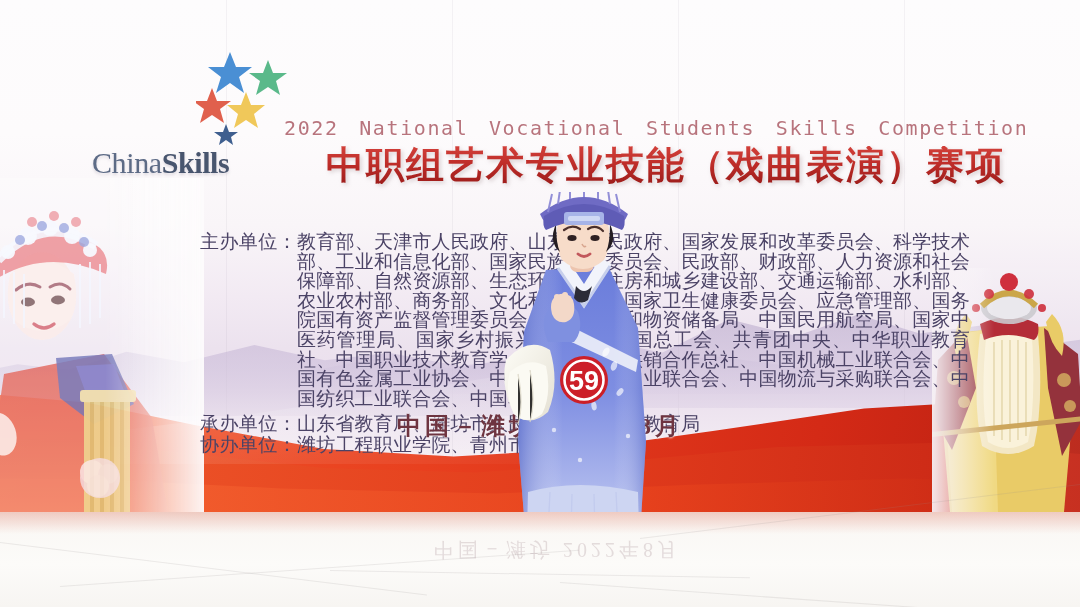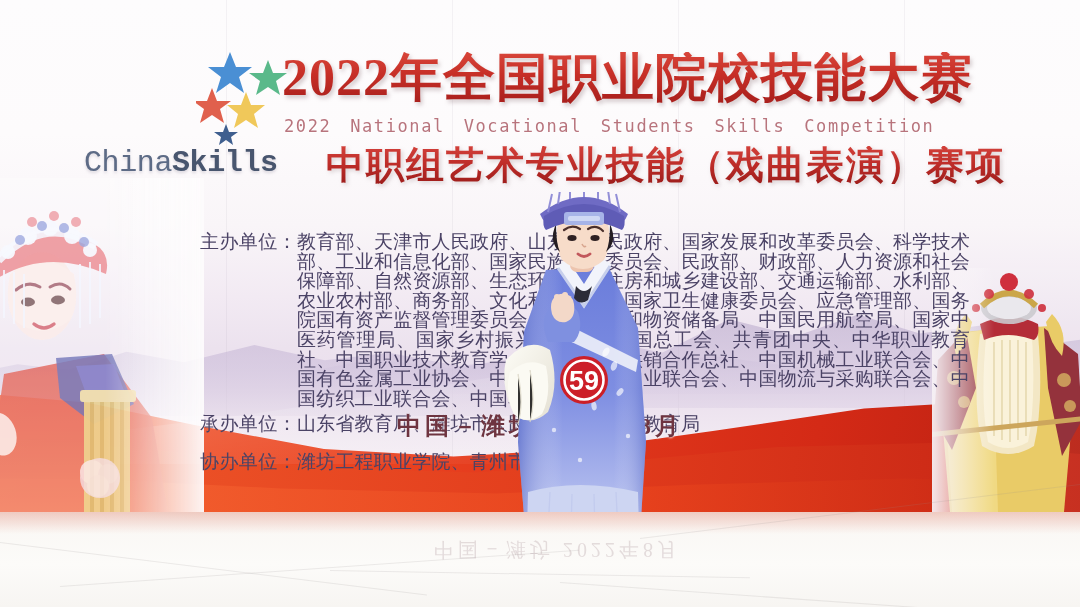--- a/index.html
+++ b/index.html
@@ -56,50 +56,50 @@
                 clip-path:polygon(0% 100%, 100% 100%, 96% 10%, 60% 36%, 26% 58%, 0% 72%); }
 
   
   #opera-left { position:absolute; left:-16px; top:178px; width:220px; height:334px;
                 opacity:.95; }
   #opera-right { position:absolute; right:-8px; top:268px; width:156px; height:244px; }
 
   
   #logo-block { position:absolute; left:84px; top:46px; width:210px; height:140px; }
   #logo-stars { position:absolute; left:112px; top:4px; width:100px; height:96px; }
-  #logo-word { position:absolute; left:0; top:100px; font-size:30px; letter-spacing:-.4px;
-               font-family:Liberation Mono, monospace; white-space:nowrap;
+  #logo-word { position:absolute; left:8px; top:100px; font-size:30px; letter-spacing:-.4px;
+               font-family:Liberation Serif, serif; white-space:nowrap;
                text-shadow:0 2px 3px rgba(140,130,150,.28); }
   #logo-word .lw1 { color:#5d6b86; font-weight:400; }
   #logo-word .lw2 { color:#48556e; font-weight:700; }
 
   #title-main { position:absolute; left:282px; top:52px; font-size:52px; line-height:1;
                 font-weight:700; white-space:nowrap; letter-spacing:1px;
                 font-family:"Liberation Serif", serif;
                 background:linear-gradient(180deg,#d8453a 0%, #c72f27 42%, #a81f1c 100%);
                 -webkit-background-clip:text; background-clip:text; color:transparent;
                 filter:drop-shadow(2px 3px 2px rgba(120,90,95,.30)); }
-  #title-en { position:absolute; left:284px; top:116px; font-size:17px; letter-spacing:1.6px;
+  #title-en { position:absolute; left:284px; top:116px; font-size:20px; letter-spacing:1.6px;
               color:#b8747d; white-space:nowrap; font-family:"DejaVu Sans Mono", monospace;
               word-spacing:7px; text-shadow:1px 1px 1px rgba(255,255,255,.8); }
   #title-sub { position:absolute; left:310px; top:146px; font-size:38px; line-height:1;
                font-weight:700; white-space:nowrap; letter-spacing:2px;
                font-family:Liberation Sans, sans-serif;
                background:linear-gradient(180deg,#d2403a 0%, #bd2c28 50%, #9e1d1b 100%);
                -webkit-background-clip:text; background-clip:text; color:transparent;
                filter:drop-shadow(2px 2px 2px rgba(120,90,95,.25));margin-left:16px; }
 
   
   #org-block { position:absolute; left:200px; top:232px; width:770px;
                font-family:"Liberation Serif", serif; color:#4b4366; }
   .org-row { display:flex; align-items:flex-start; font-size:19px; line-height:19.6px; }
   .org-label { flex:0 0 auto; white-space:nowrap; letter-spacing:.4px; }
   .org-body  { flex:1 1 auto; text-align:justify; text-justify:inter-character;
                letter-spacing:.2px; }
-  .org-row + .org-row { margin-top:18px; }
+  .org-row + .org-row { margin-top:1px; }
 
   
   #locdate { position:absolute; left:0; right:0; top:410px; text-align:center;
              font-size:24px; letter-spacing:4px; color:#6e3440;
              font-family:"Liberation Serif", serif; font-weight:600;
              text-shadow:0 1px 2px rgba(255,255,255,.7); }
 
   
   #performer { position:absolute; left:488px; top:192px; width:190px; height:380px; }
 
@@ -280,21 +280,20 @@
           <polygon points="34,2 40,17 56,17 43,27 48,43 34,33 20,43 25,27 12,17 28,17" fill="#4a8fd4"></polygon>
           <polygon points="72,10 77,23 91,23 80,31 84,45 72,37 60,45 64,31 53,23 67,23" fill="#5ab98a"></polygon>
           <polygon points="16,38 21,51 35,51 24,59 28,73 16,65 4,73 8,59 -3,51 11,51" fill="#e0604d"></polygon>
           <polygon points="50,42 55,55 69,55 58,64 62,78 50,70 38,78 42,64 31,55 45,55" fill="#f0c85a"></polygon>
           <polygon points="30,74 33,82 42,82 35,87 37,95 30,90 23,95 25,87 18,82 27,82" fill="#3f5f8f"></polygon>
         </g>
       </svg>
       <div id="logo-word"><span class="lw1">China</span><span class="lw2">Skills</span></div>
     </div>
 
-    <div id="title-main">2022年全国职业院校技能大赛</div>
     <div id="title-en">2022 National Vocational Students Skills Competition</div>
     <div id="title-sub">中职组艺术专业技能（戏曲表演）赛项</div>
 
     <div id="org-block">
       <div class="org-row">
         <span class="org-label">主办单位：</span>
         <span class="org-body">教育部、天津市人民政府、山东省人民政府、国家发展和改革委员会、科学技术部、工业和信息化部、国家民族事务委员会、民政部、财政部、人力资源和社会保障部、自然资源部、生态环境部、住房和城乡建设部、交通运输部、水利部、农业农村部、商务部、文化和旅游部、国家卫生健康委员会、应急管理部、国务院国有资产监督管理委员会、国家粮食和物资储备局、中国民用航空局、国家中医药管理局、国家乡村振兴局、中华全国总工会、共青团中央、中华职业教育社、中国职业技术教育学会、中华全国供销合作总社、中国机械工业联合会、中国有色金属工业协会、中国石油和化学工业联合会、中国物流与采购联合会、中国纺织工业联合会、中国轻工业联合会</span>
       </div>
       <div class="org-row" style="margin-top:6px;justify-content:space-between;">
         <span class="org-label">承办单位：</span>

